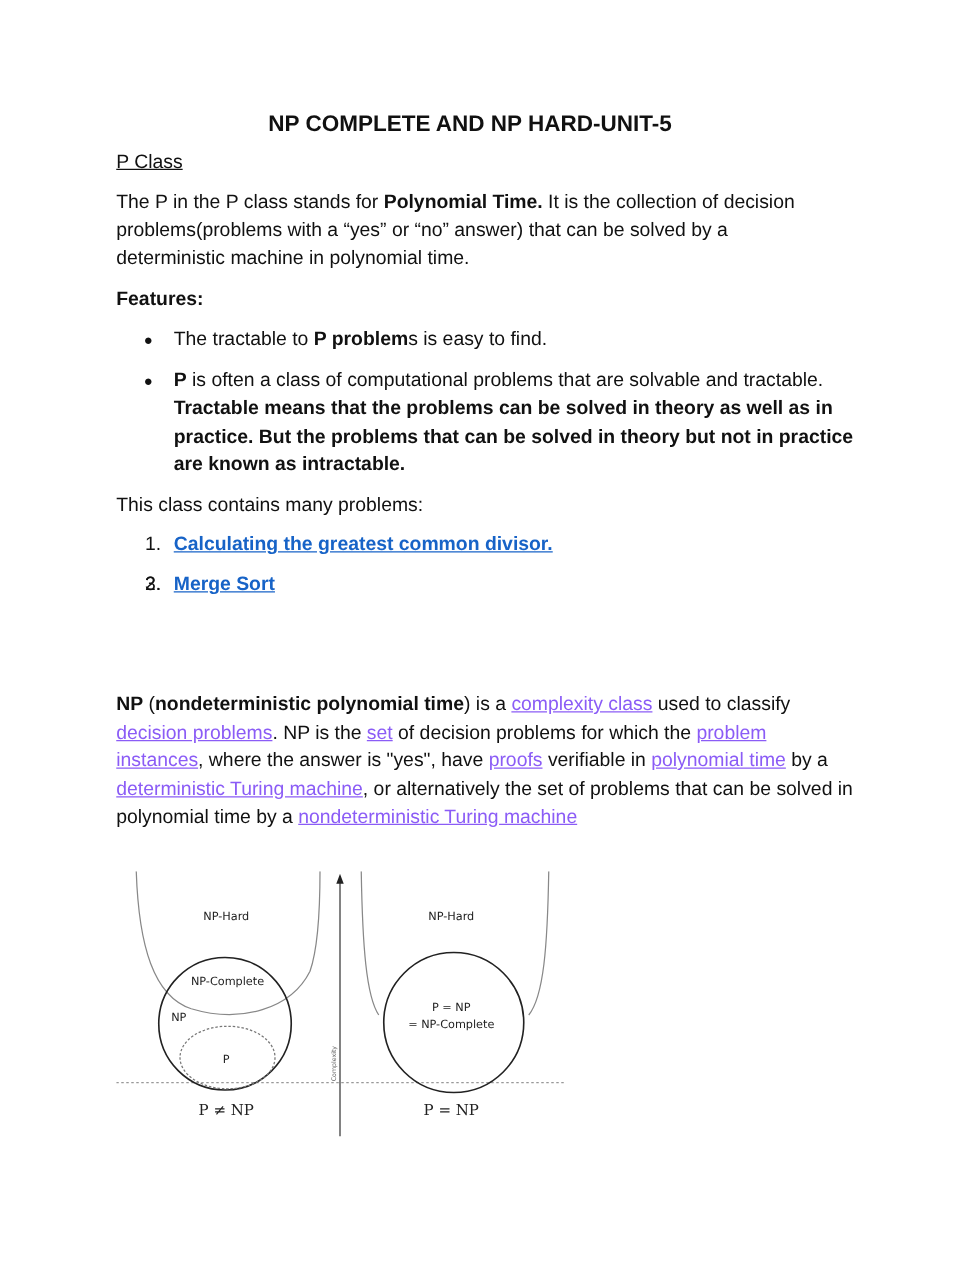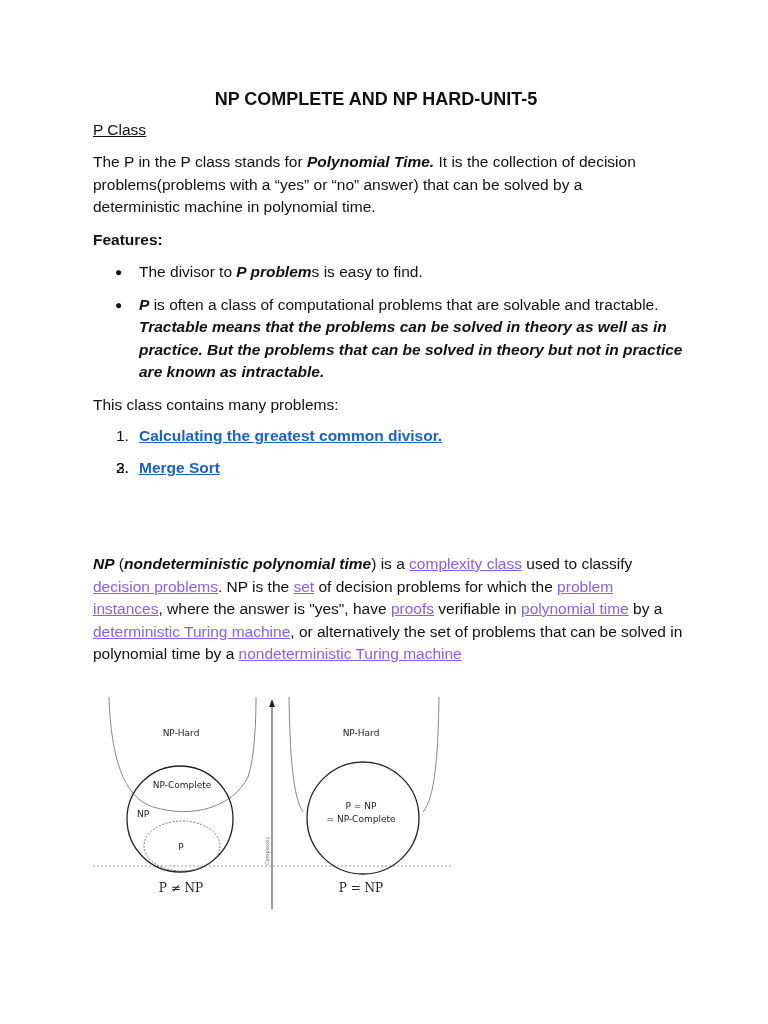--- a/index.html
+++ b/index.html
@@ -15,37 +15,37 @@
     ul.bul li { position:relative; padding-left:46px; line-height:22.5px; }
     ul.bul li .dot { position:absolute; left:22px; top:0; font-size:12px; }
     ul.bul li + li { margin-top:10px; }
     .contains { top:394px; }
     ol.nums { position:absolute; top:425px; left:0; margin:0; padding:0; list-style:none; }
     ol.nums li { position:relative; padding-left:46px; line-height:22px; margin-bottom:10px; }
     ol.nums li .num { position:absolute; left:23px; top:0; }
     a.lnk { color:#8b5cf6; text-decoration:underline; }
     a.blnk { color:#1763c7; text-decoration:underline; font-weight:bold; }
     .np { top:553px; width:590px; }
-    b { font-weight:bold;font-style:italic; }
+    b { font-weight:bold; }
     .diagram { position:absolute; left:93px; top:697px; width:360px; height:215px; }
     .diagram svg { width:360px; height:215px; }
   </style>
 </head>
 <body>
 
 <div class="page">
   <div class="title">NP COMPLETE AND NP HARD-UNIT-5</div>
   <div class="h-pclass">P Class</div>
 
   <p class="p p1"><span>The P in the P class stands for </span><b>Polynomial Time.</b><span> It is the collection of decision problems(problems with a “yes” or “no” answer) that can be solved by a deterministic machine in polynomial time.</span></p>
 
   <div class="p features">Features:</div>
 
   <ul class="bul">
-    <li><span class="dot">●</span><span>The divisor to </span><b>P problem</b><span>s is easy to find.</span></li>
+    <li><span class="dot">●</span><span>The tractable to </span><b>P problem</b><span>s is easy to find.</span></li>
     <li><span class="dot">●</span><b>P</b><span> is often a class of computational problems that are solvable and tractable. </span><b>Tractable means that the problems can be solved in theory as well as in practice. But the problems that can be solved in theory but not in practice are known as intractable.</b></li>
   </ul>
 
   <div class="p contains">This class contains many problems:</div>
 
   <ol class="nums">
     <li><span class="num">1.</span><a class="blnk" href="#">Calculating the greatest common divisor.</a></li>
     <li><span class="num">2.</span></li>
     <li><span class="num">3.</span><a class="blnk" href="#">Merge Sort</a></li>
   </ol>

